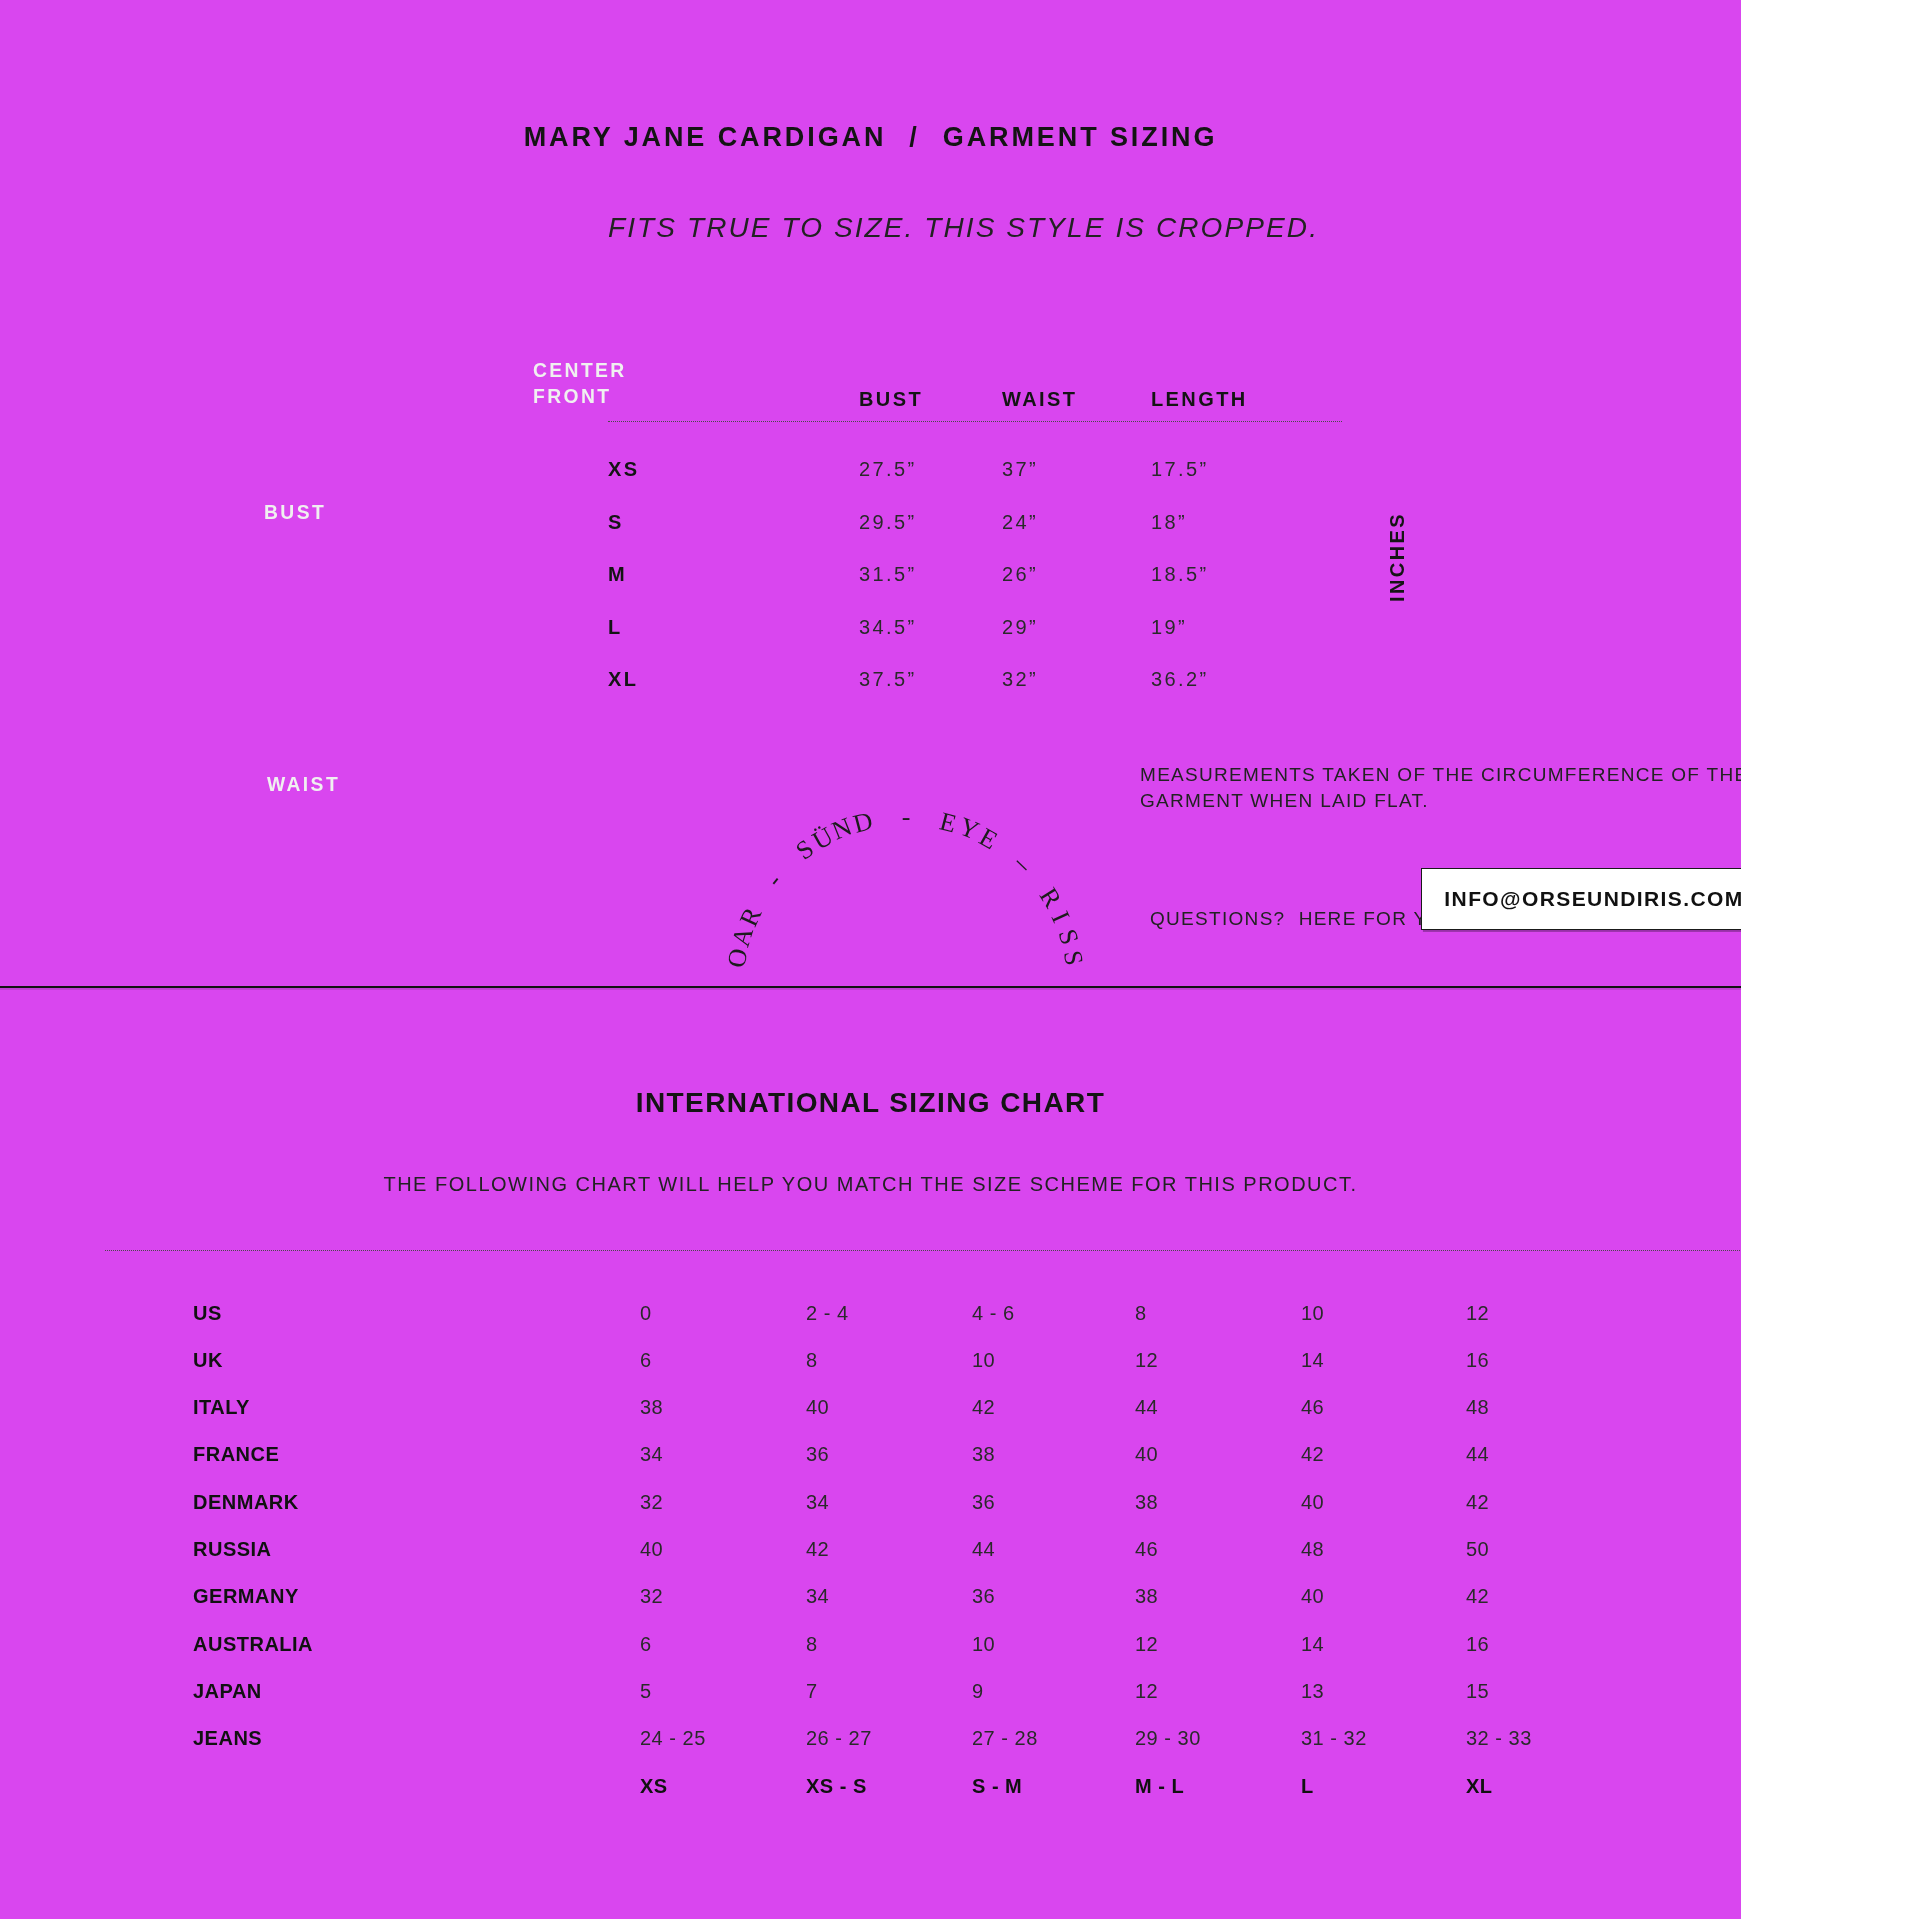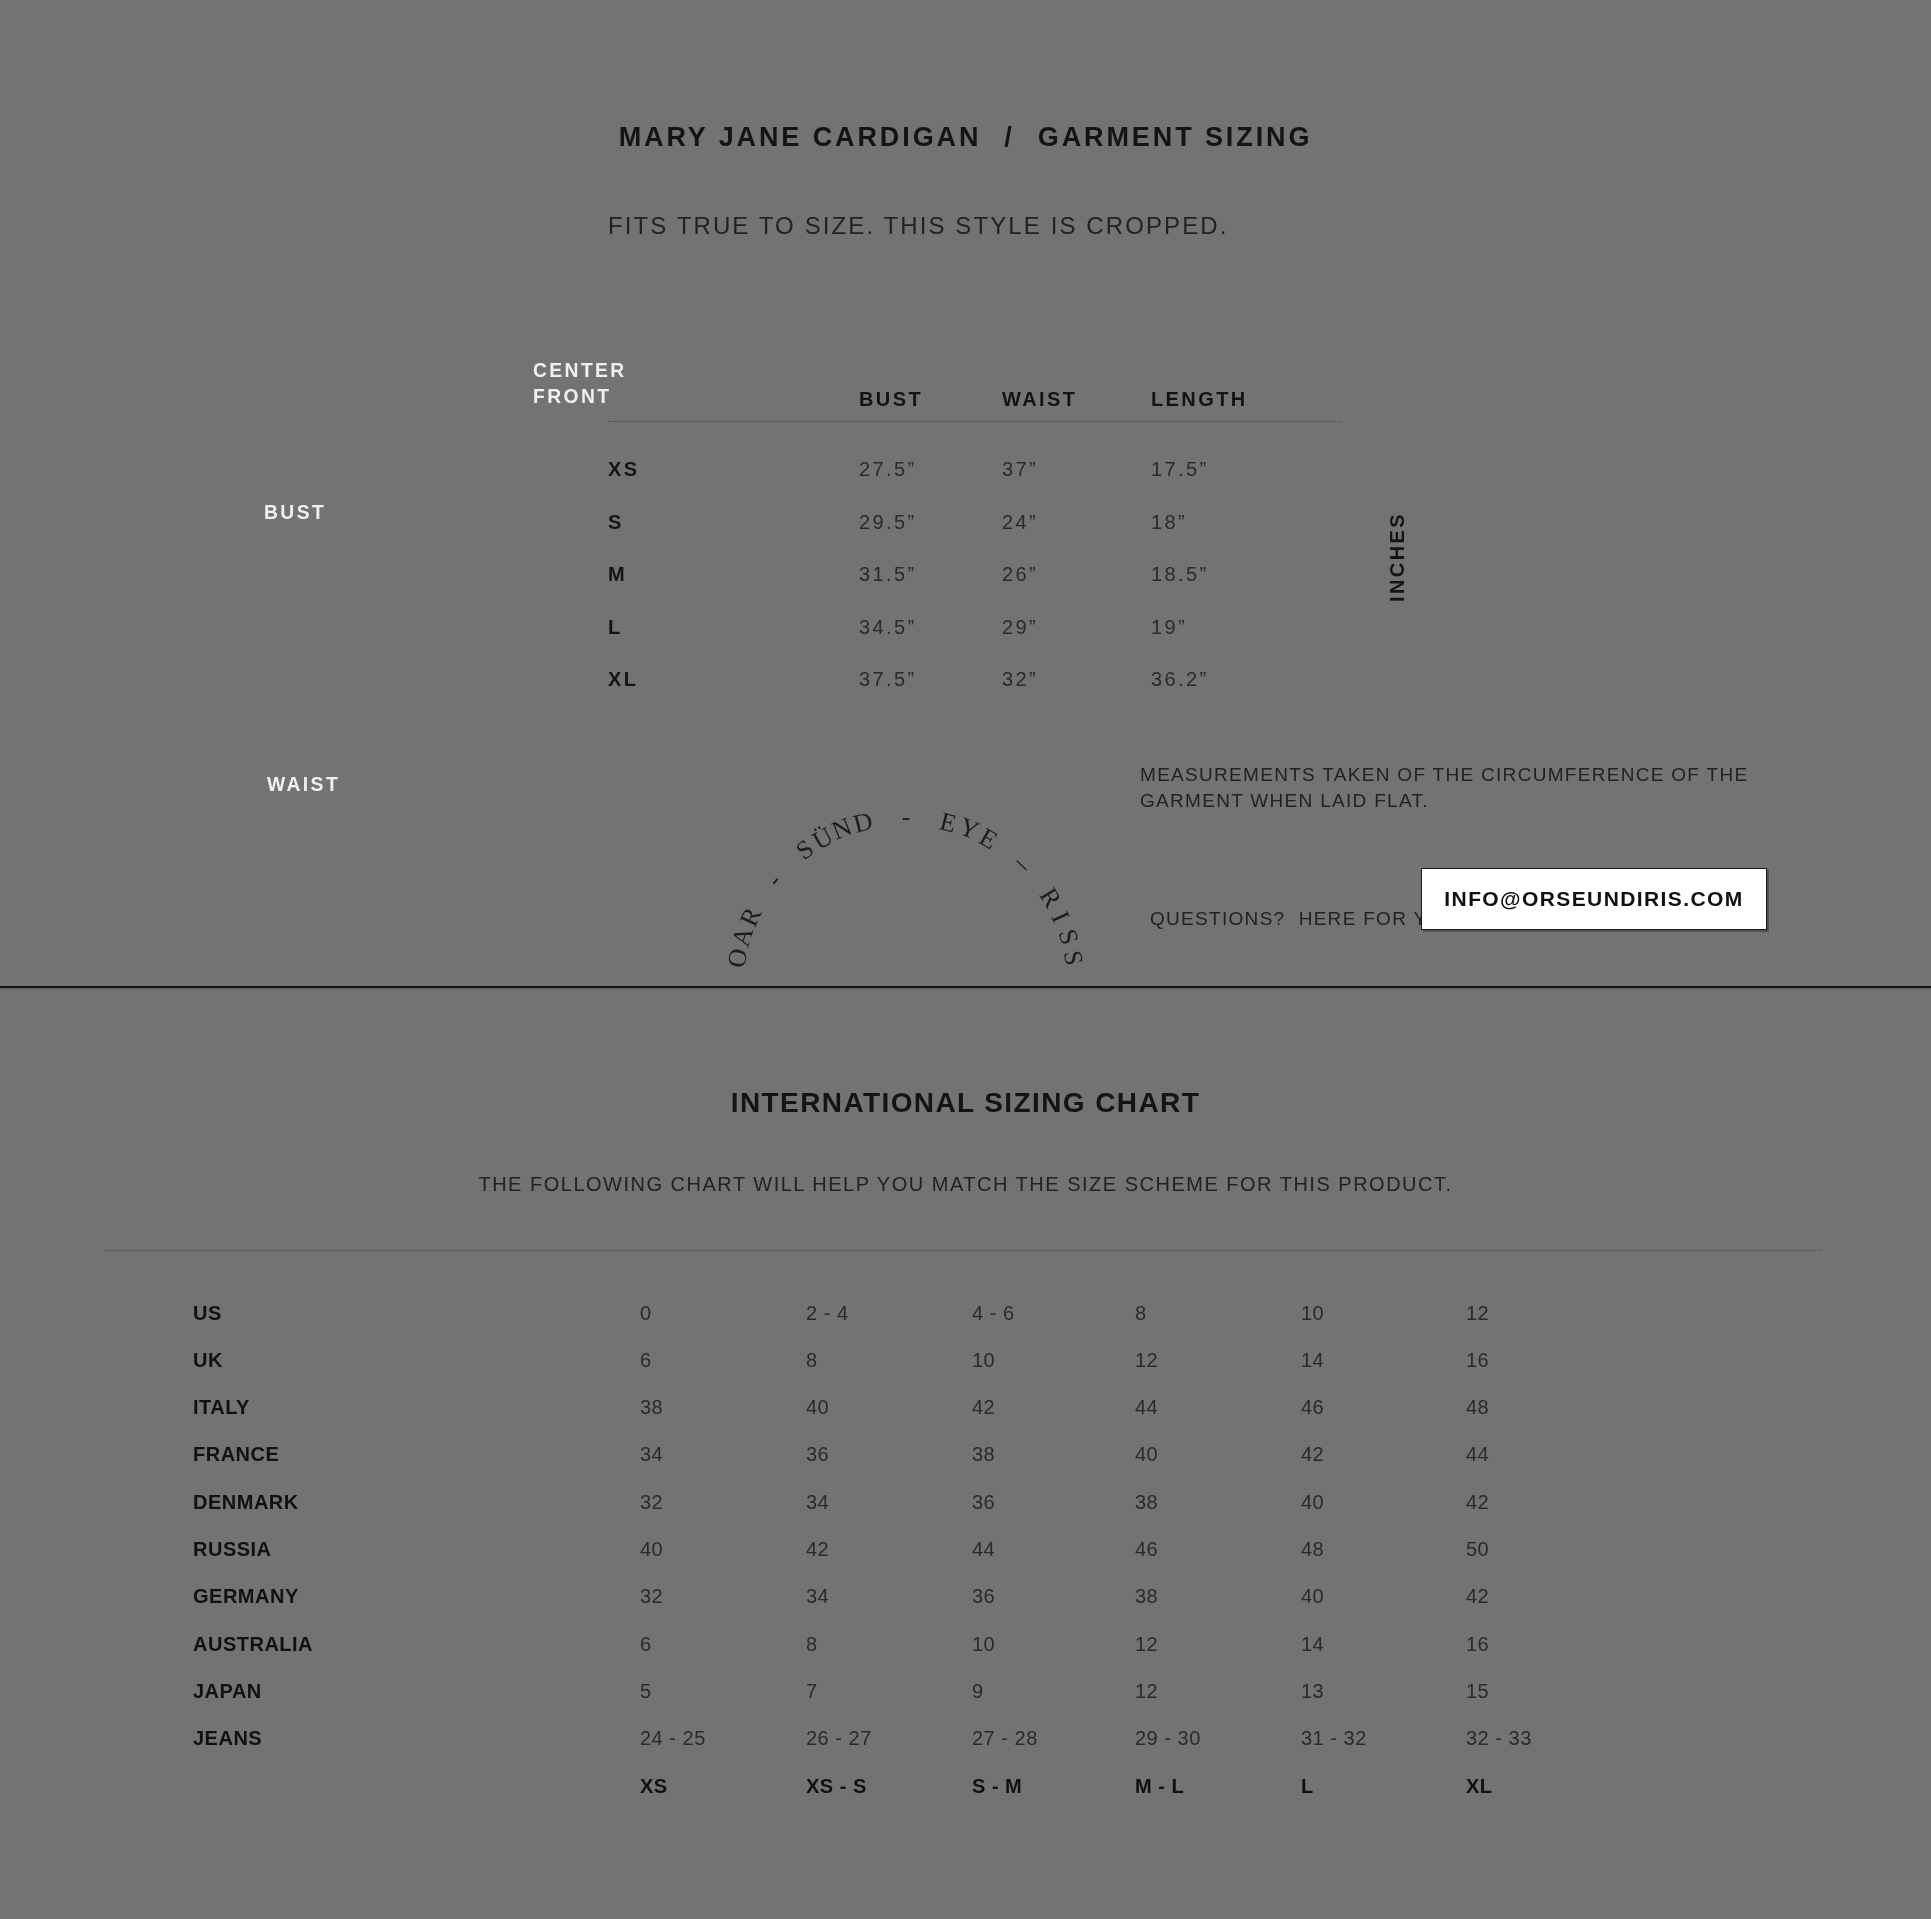--- a/index.html
+++ b/index.html
@@ -1,36 +1,36 @@
 <!DOCTYPE html>
 <html><head>
 <meta charset="utf-8">
 <style>
   html,body{margin:0;padding:0;background:#fff;}
   .page{
     position:relative;
-    width:1931px;height:1919px;
-    background:#737373;
+    width:1741px;height:1919px;
+    background:#d946ef;
     font-family:"Liberation Sans", sans-serif;
     color:#111;
     overflow:hidden;
   }
   .abs{position:absolute;}
   .pre{white-space:pre;}
 
   
   .page-title{
     left:0;right:0;top:122px;
     text-align:center;
     font-size:27px;font-weight:bold;letter-spacing:2.9px;color:#141414;
   }
   .page-title .sep{margin:0 23px;font-weight:bold;}
   .fit-note{
     left:608px;top:212px;
-    font-size:24px;letter-spacing:2.1px;color:#222;
+    font-size:28px;letter-spacing:2.1px;color:#222;font-style:italic;
   }
 
   
   .faint{
     font-weight:bold;color:#f0f0f0;letter-spacing:2.4px;font-size:19.3px;line-height:26px;
   }
   .faint-cf{left:533px;top:358px;}
   .faint-bust{left:264px;top:500px;}
   .faint-waist{left:267px;top:772px;}
 

